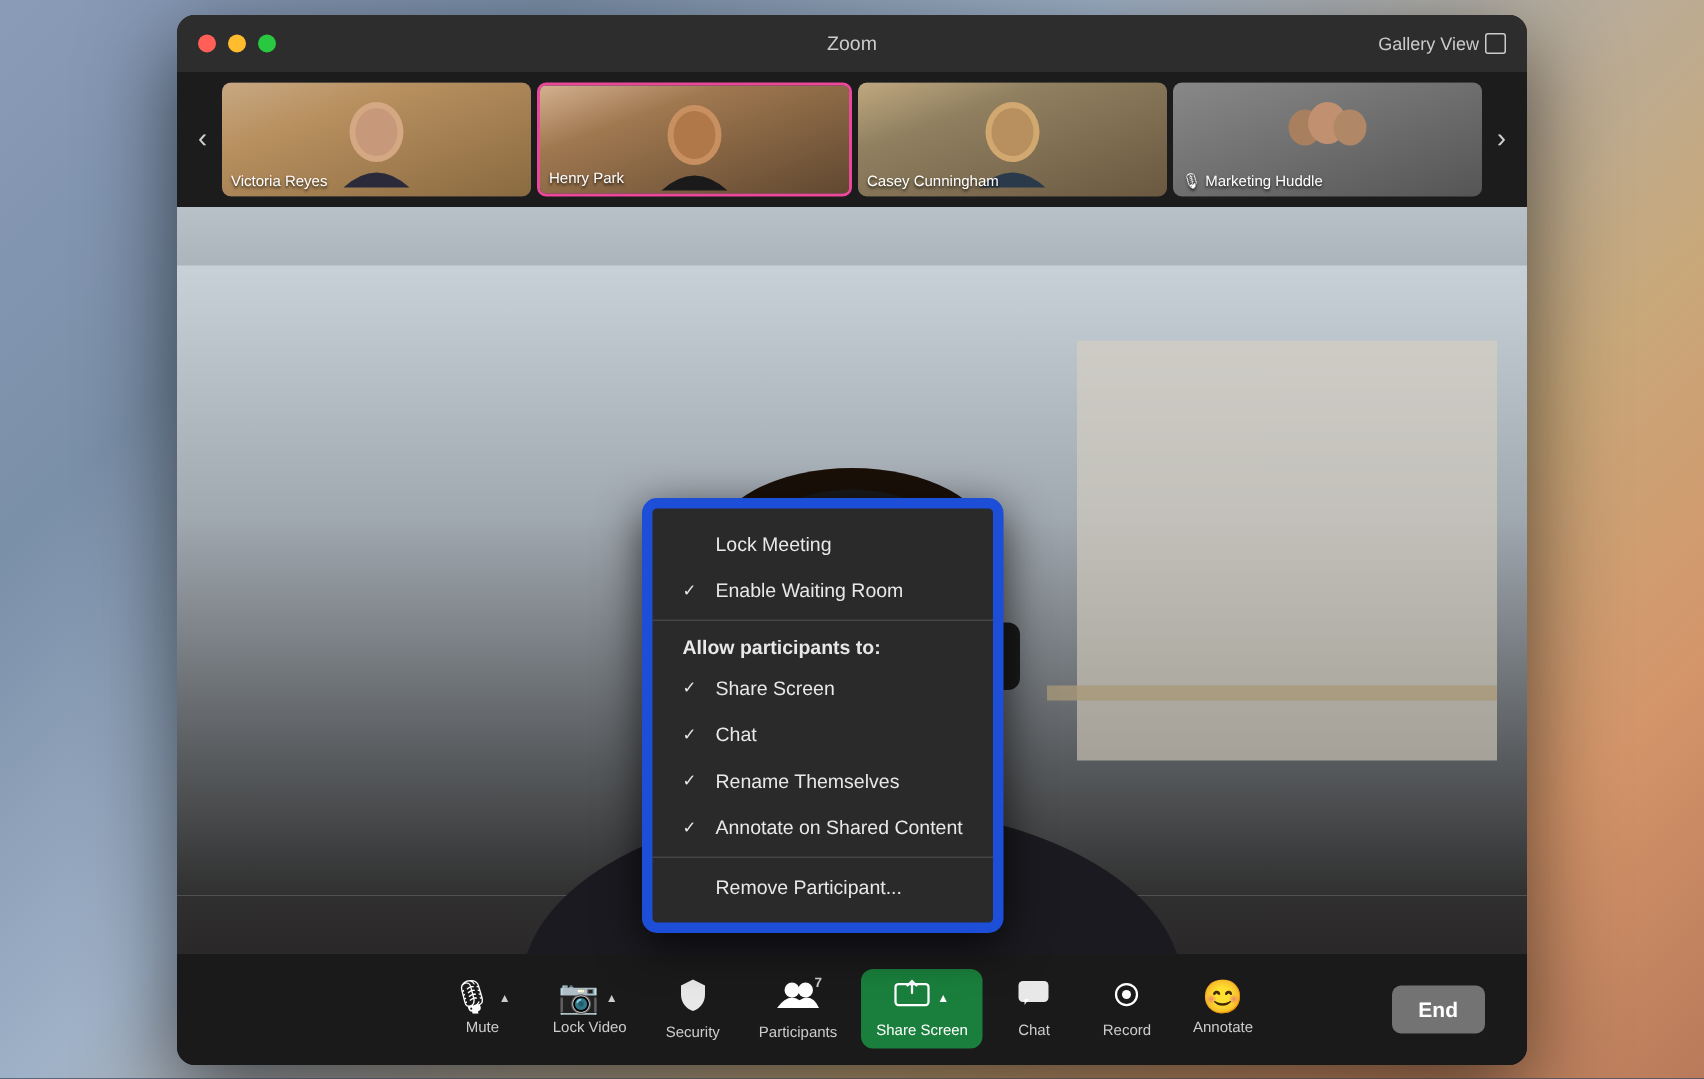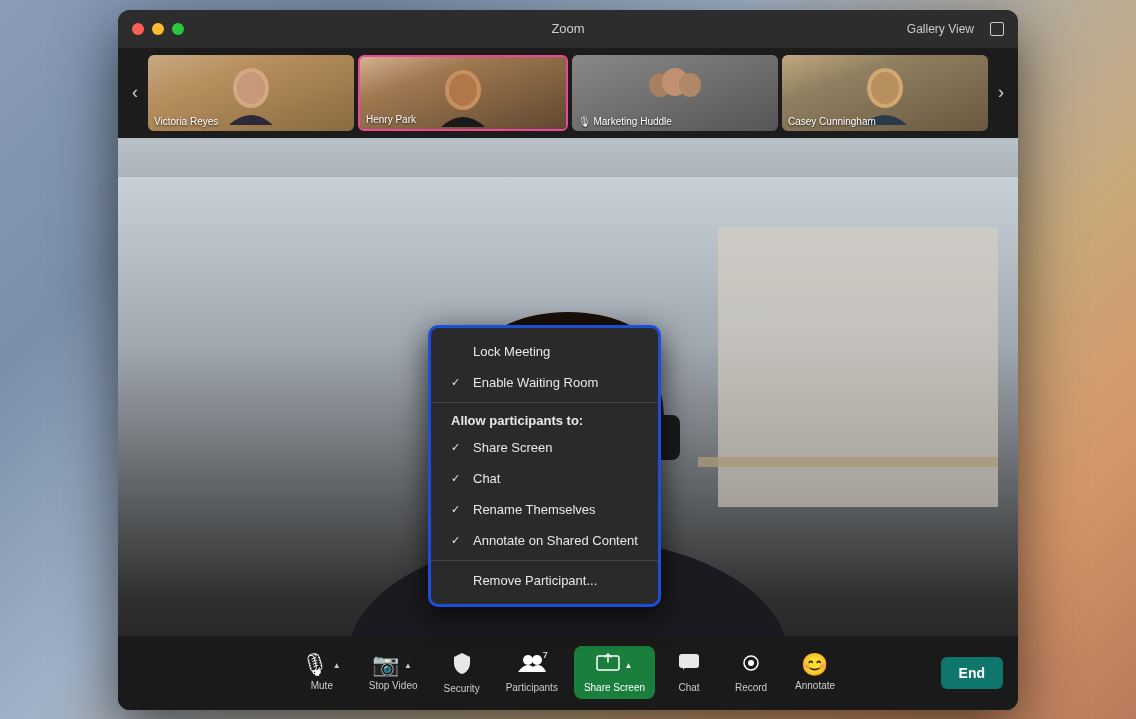--- a/index.html
+++ b/index.html
@@ -66,21 +66,21 @@
       font-size: 13px;
       font-weight: 500;
       position: absolute;
       left: 50%;
       transform: translateX(-50%);
     }
 
     .gallery-view-btn {
       display: flex;
       align-items: center;
-      gap: 16px;
+      gap: 4px;
       color: #ccc;
       font-size: 12px;
       cursor: pointer;
     }
 
     .expand-icon {
       width: 14px;
       height: 14px;
       border: 1.5px solid #ccc;
       border-radius: 2px;
@@ -214,22 +214,22 @@
       text-align: center;
       white-space: nowrap;
     }
 
     .toolbar-item.active-share .toolbar-label {
       color: #fff;
     }
 
     .end-btn {
       position: absolute;
-      right: 15px;
-      background: #0f766e;
+      right: 28px;
+      background: #737373;
       color: #fff;
       border: none;
       border-radius: 6px;
       padding: 8px 18px;
       font-size: 14px;
       font-weight: 600;
       cursor: pointer;
     }
 
     .toolbar-with-caret {
@@ -241,29 +241,29 @@
     .caret-btn {
       color: #ccc;
       font-size: 8px;
       cursor: pointer;
       padding: 2px;
     }
 
     
     .security-menu {
       position: absolute;
-      bottom: 103px;
+      bottom: 88px;
       left: 310px;
       background: #2a2a2a;
       border-radius: 10px;
       padding: 8px 0;
       min-width: 230px;
       box-shadow: 0 8px 30px rgba(0,0,0,0.7);
       z-index: 100;
-      border: 3px solid #1d4ed8;
+      border: 7px solid #1d4ed8;
     }
 
     .menu-item {
       padding: 8px 20px;
       color: #e8e8e8;
       font-size: 13px;
       cursor: pointer;
       display: flex;
       align-items: center;
       gap: 8px;
@@ -337,39 +337,39 @@
           <svg width="60" height="70" viewBox="0 0 60 70" style="position:absolute;top:5px;left:50%;transform:translateX(-50%)">
             <ellipse cx="30" cy="28" rx="18" ry="20" fill="#c89060"></ellipse>
             <ellipse cx="30" cy="28" rx="14" ry="16" fill="#b07848"></ellipse>
             <path d="M8 65 Q30 45 52 65" fill="#1a1a1a"></path>
           </svg>
         </div>
         <span class="thumb-label">Henry Park</span>
       </div>
 
       <div class="thumb">
+        <div class="thumb-person thumb-4">
+          <svg width="60" height="70" viewBox="0 0 60 70" style="position:absolute;top:5px;left:50%;transform:translateX(-50%)">
+            <ellipse cx="30" cy="28" rx="18" ry="20" fill="#d0a870"></ellipse>
+            <ellipse cx="30" cy="28" rx="14" ry="16" fill="#b89060"></ellipse>
+            <path d="M8 65 Q30 45 52 65" fill="#2a3a4a"></path>
+          </svg>
+        </div>
+        <span class="thumb-label">Casey Cunningham</span>
+      </div>
+
+      <div class="thumb">
         <div class="thumb-person thumb-3">
           <svg width="70" height="60" viewBox="0 0 70 60" style="position:absolute;top:5px;left:50%;transform:translateX(-50%)">
             <ellipse cx="20" cy="25" rx="11" ry="12" fill="#a88060"></ellipse>
             <ellipse cx="35" cy="22" rx="13" ry="14" fill="#c09070"></ellipse>
             <ellipse cx="50" cy="25" rx="11" ry="12" fill="#b08868"></ellipse>
           </svg>
         </div>
         <span class="thumb-label">🎙 Marketing Huddle</span>
-      </div>
-
-      <div class="thumb">
-        <div class="thumb-person thumb-4">
-          <svg width="60" height="70" viewBox="0 0 60 70" style="position:absolute;top:5px;left:50%;transform:translateX(-50%)">
-            <ellipse cx="30" cy="28" rx="18" ry="20" fill="#d0a870"></ellipse>
-            <ellipse cx="30" cy="28" rx="14" ry="16" fill="#b89060"></ellipse>
-            <path d="M8 65 Q30 45 52 65" fill="#2a3a4a"></path>
-          </svg>
-        </div>
-        <span class="thumb-label">Casey Cunningham</span>
       </div>
 
     </div>
     <div class="strip-nav">›</div>
   </div>
 
   <div class="main-video">
 
     <div class="main-person">
       <svg width="900" height="420" viewBox="0 0 900 420" style="position:absolute;bottom:0;left:0;width:100%;height:100%">
@@ -465,21 +465,21 @@
           <span class="caret-btn">▲</span>
         </div>
         <span class="toolbar-label">Mute</span>
       </div>
 
       <div class="toolbar-item">
         <div class="toolbar-with-caret">
           <span class="toolbar-icon">📷</span>
           <span class="caret-btn">▲</span>
         </div>
-        <span class="toolbar-label">Stop Video</span>
+        <span class="toolbar-label">Lock Video</span>
       </div>
 
       <div class="toolbar-item">
         <span class="toolbar-icon">
           <svg width="24" height="24" viewBox="0 0 24 24" fill="none">
             <path d="M12 2L4 6v6c0 5.5 3.5 9.7 8 11 4.5-1.3 8-5.5 8-11V6L12 2z" fill="#fff" opacity="0.9"></path>
           </svg>
         </span>
         <span class="toolbar-label">Security</span>
       </div>

